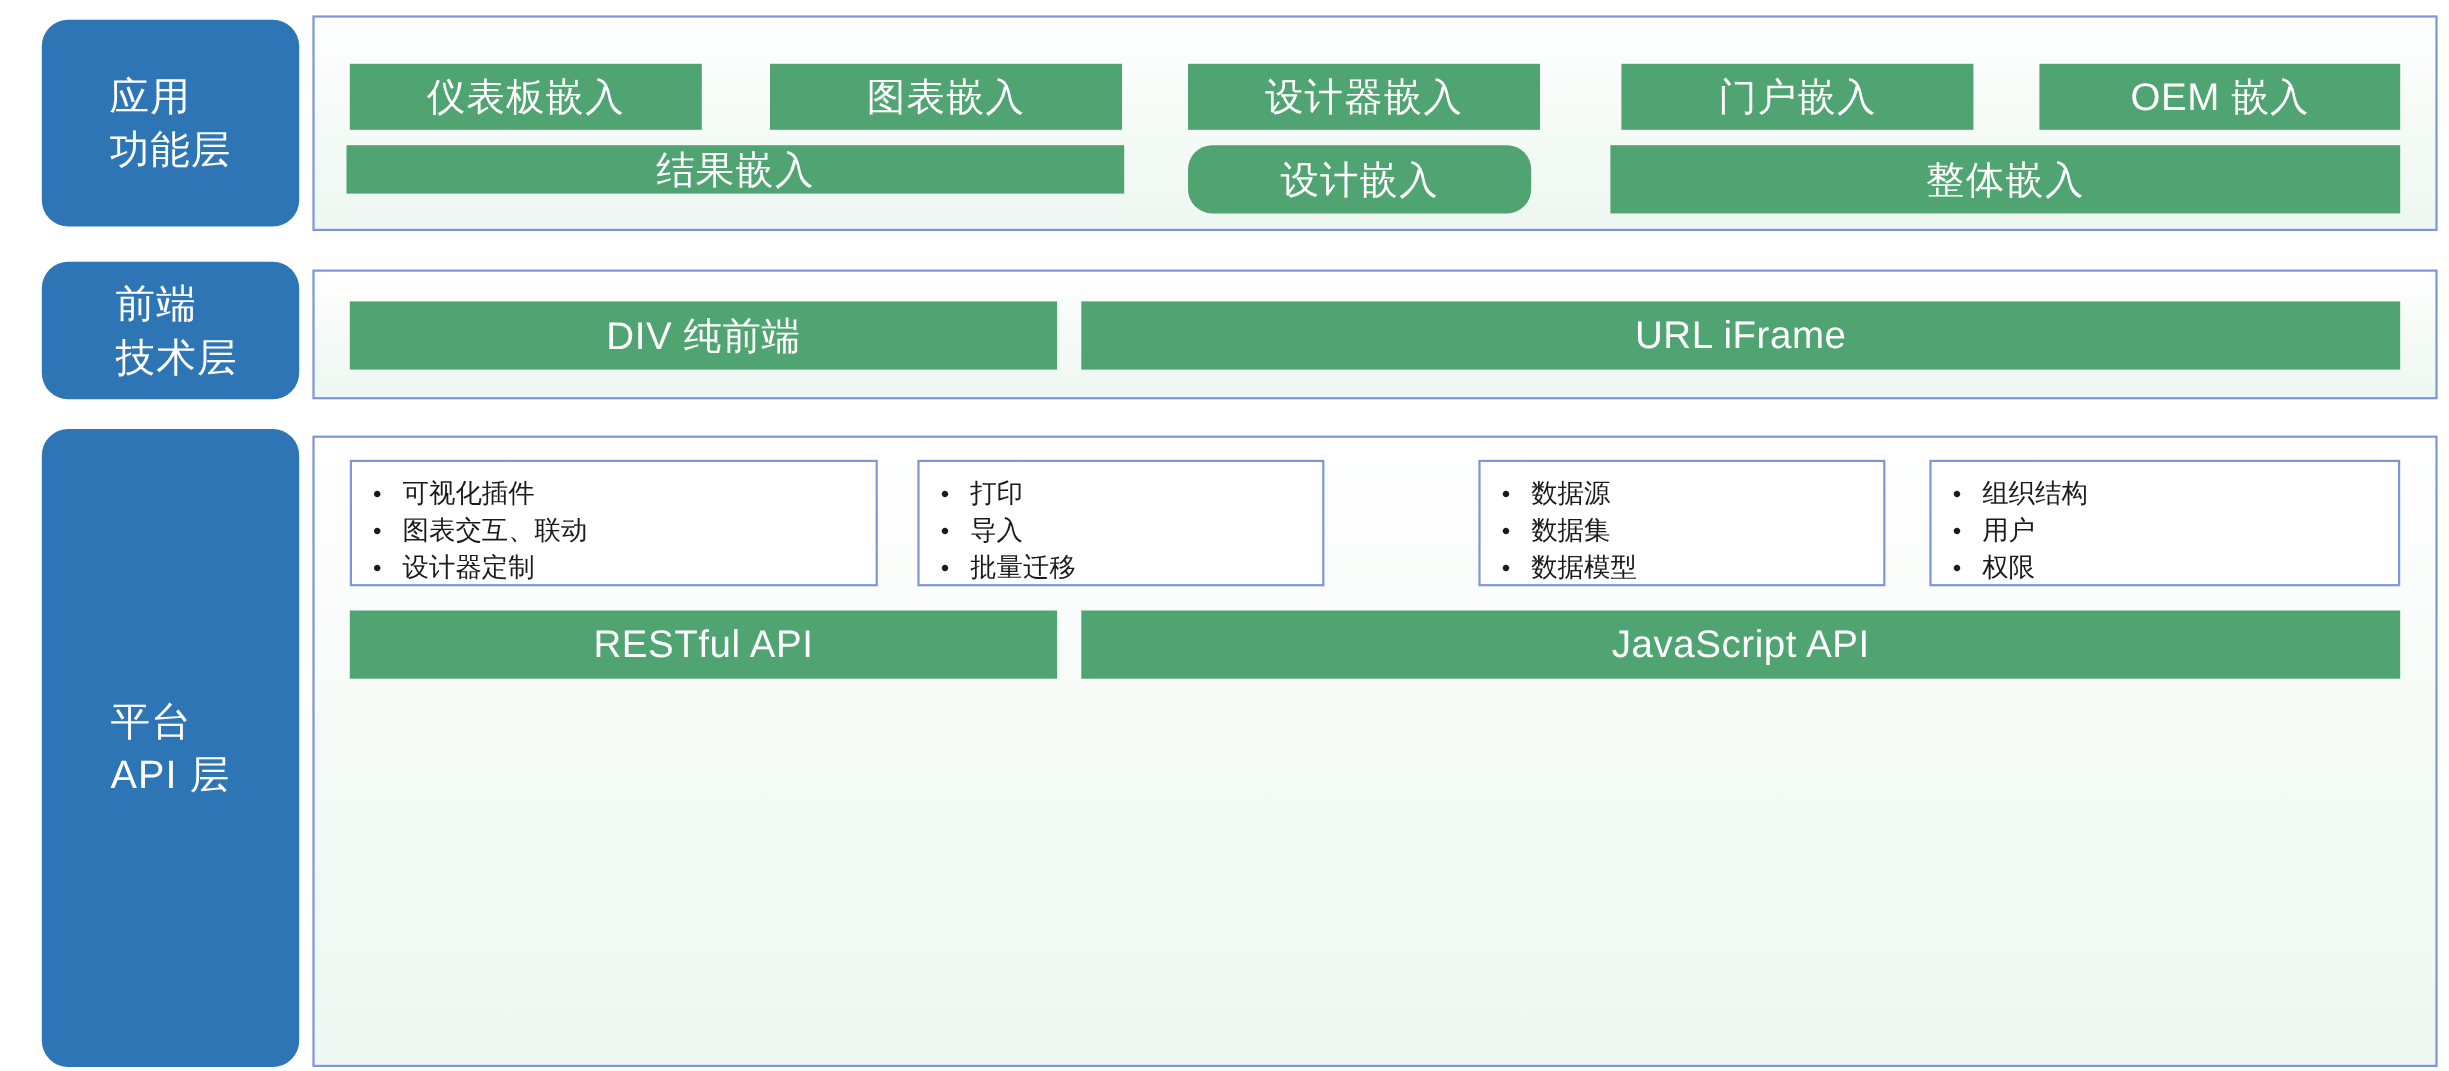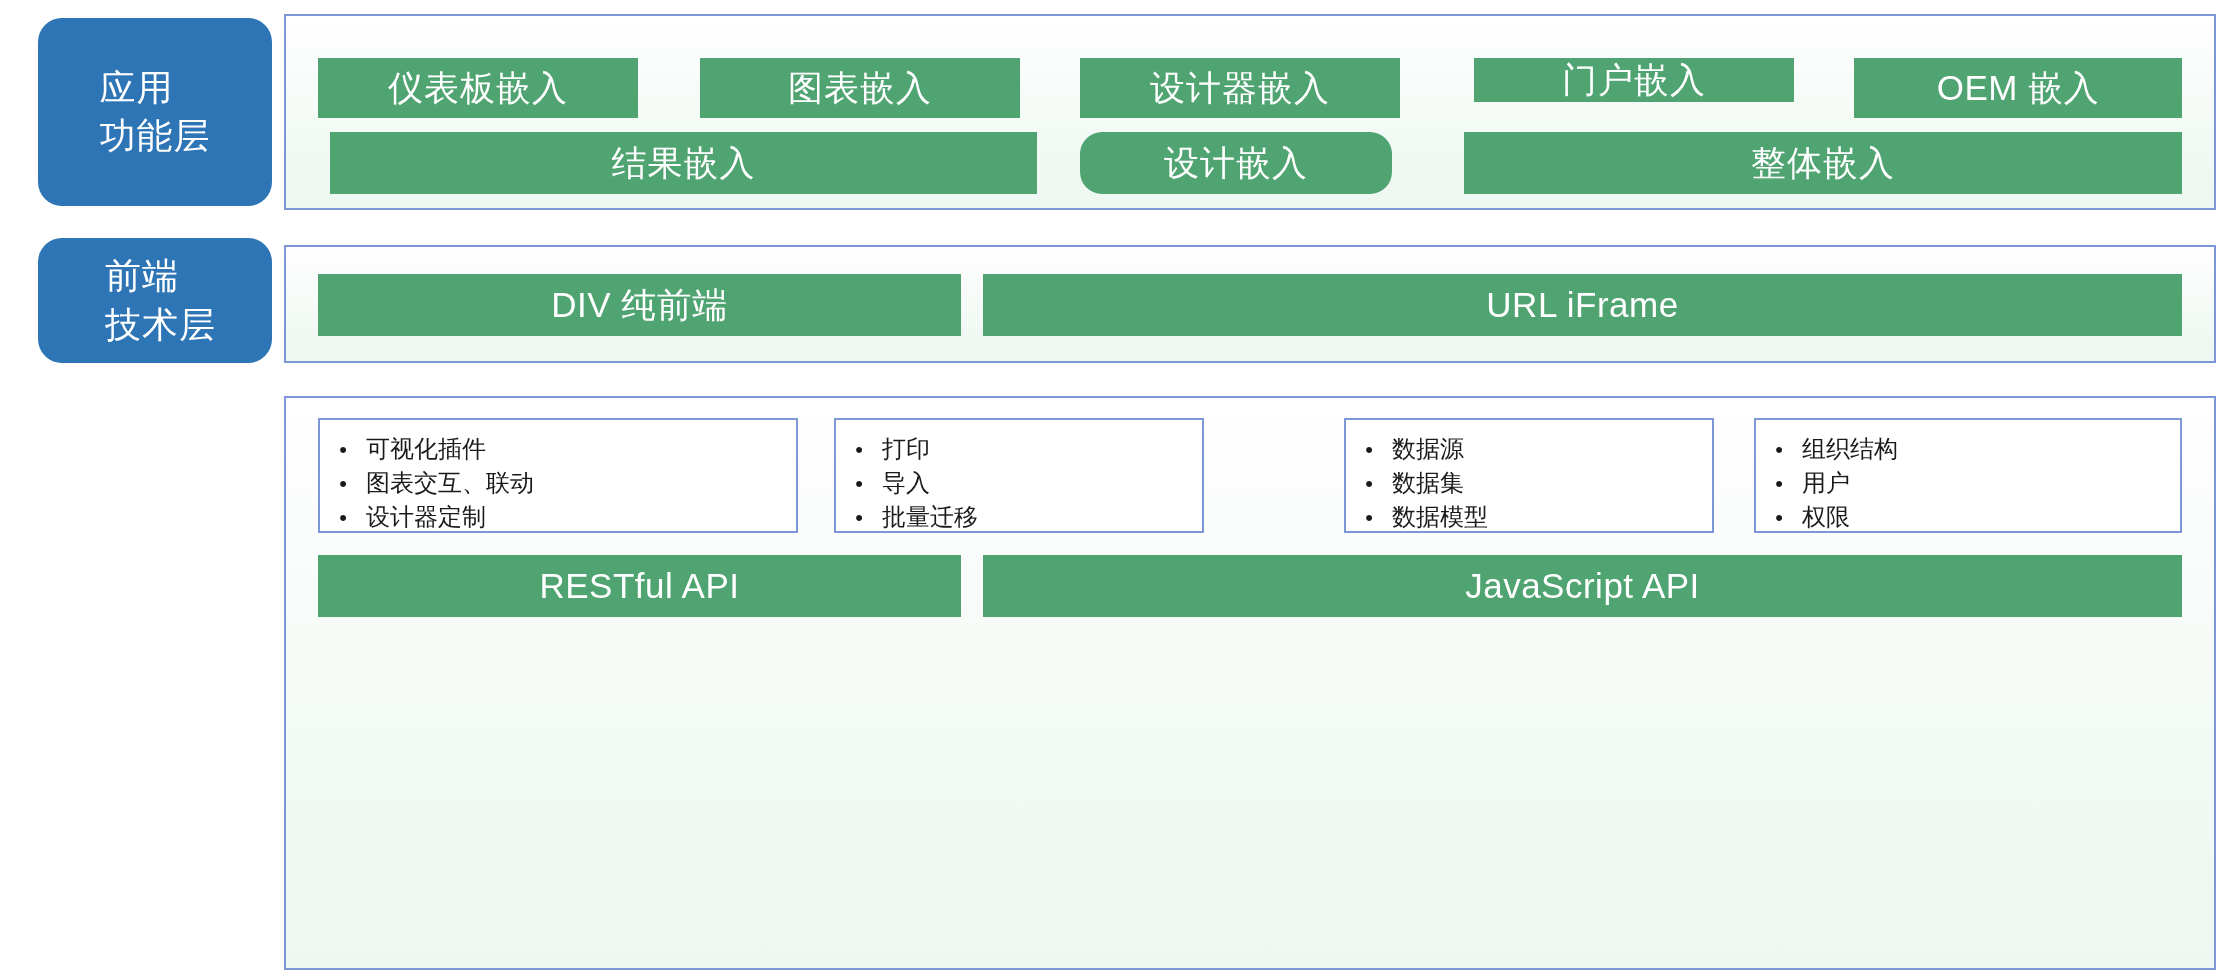--- a/index.html
+++ b/index.html
@@ -122,28 +122,28 @@
 
       <div class="gbar" style="left:32px;top:42px;width:320px;height:60px;">
         <span>仪表板嵌入</span>
       </div>
       <div class="gbar" style="left:414px;top:42px;width:320px;height:60px;">
         <span>图表嵌入</span>
       </div>
       <div class="gbar" style="left:794px;top:42px;width:320px;height:60px;">
         <span>设计器嵌入</span>
       </div>
-      <div class="gbar" style="left:1188px;top:42px;width:320px;height:44px;">
+      <div class="gbar" style="left:1188px;top:42px;width:320px;height:60px;">
         <span>门户嵌入</span>
       </div>
       <div class="gbar latin" style="left:1568px;top:42px;width:328px;height:60px;">
         <span>OEM 嵌入</span>
       </div>
 
-      <div class="gbar" style="left:44px;top:116px;width:707px;height:62px;">
+      <div class="gbar" style="left:29px;top:116px;width:707px;height:44px;">
         <span>结果嵌入</span>
       </div>
       <div class="gbar" style="left:794px;top:116px;width:312px;height:62px;border-radius:22px;">
         <span>设计嵌入</span>
       </div>
       <div class="gbar" style="left:1178px;top:116px;width:718px;height:62px;">
         <span>整体嵌入</span>
       </div>
 
     </div>
@@ -163,20 +163,26 @@
         <span>DIV 纯前端</span>
       </div>
       <div class="gbar latin" style="left:697px;top:27px;width:1199px;height:62px;">
         <span>URL iFrame</span>
       </div>
     </div>
   </div>
 
   <div class="layer-row" style="top:390px;height:584px;">
 
+    <div class="layer-label" style="top:0px;height:580px;">
+      <div>
+        <span class="lbl-line">平台</span>
+        <span class="lbl-line">API 层</span>
+      </div>
+    </div>
 
     <div class="panel" style="top:6px;height:574px;">
 
       <div class="listbox" style="left:32px;top:20px;width:480px;height:115px;">
         <ul>
           <li>
             <span class="bullet">•</span>
             <span class="txt">可视化插件</span>
           </li>
           <li>

